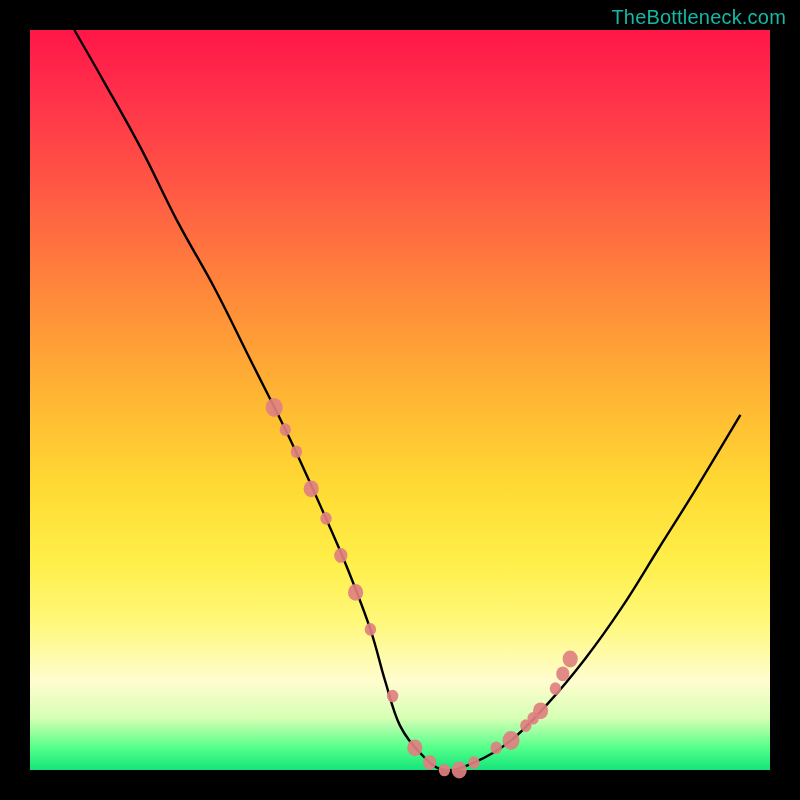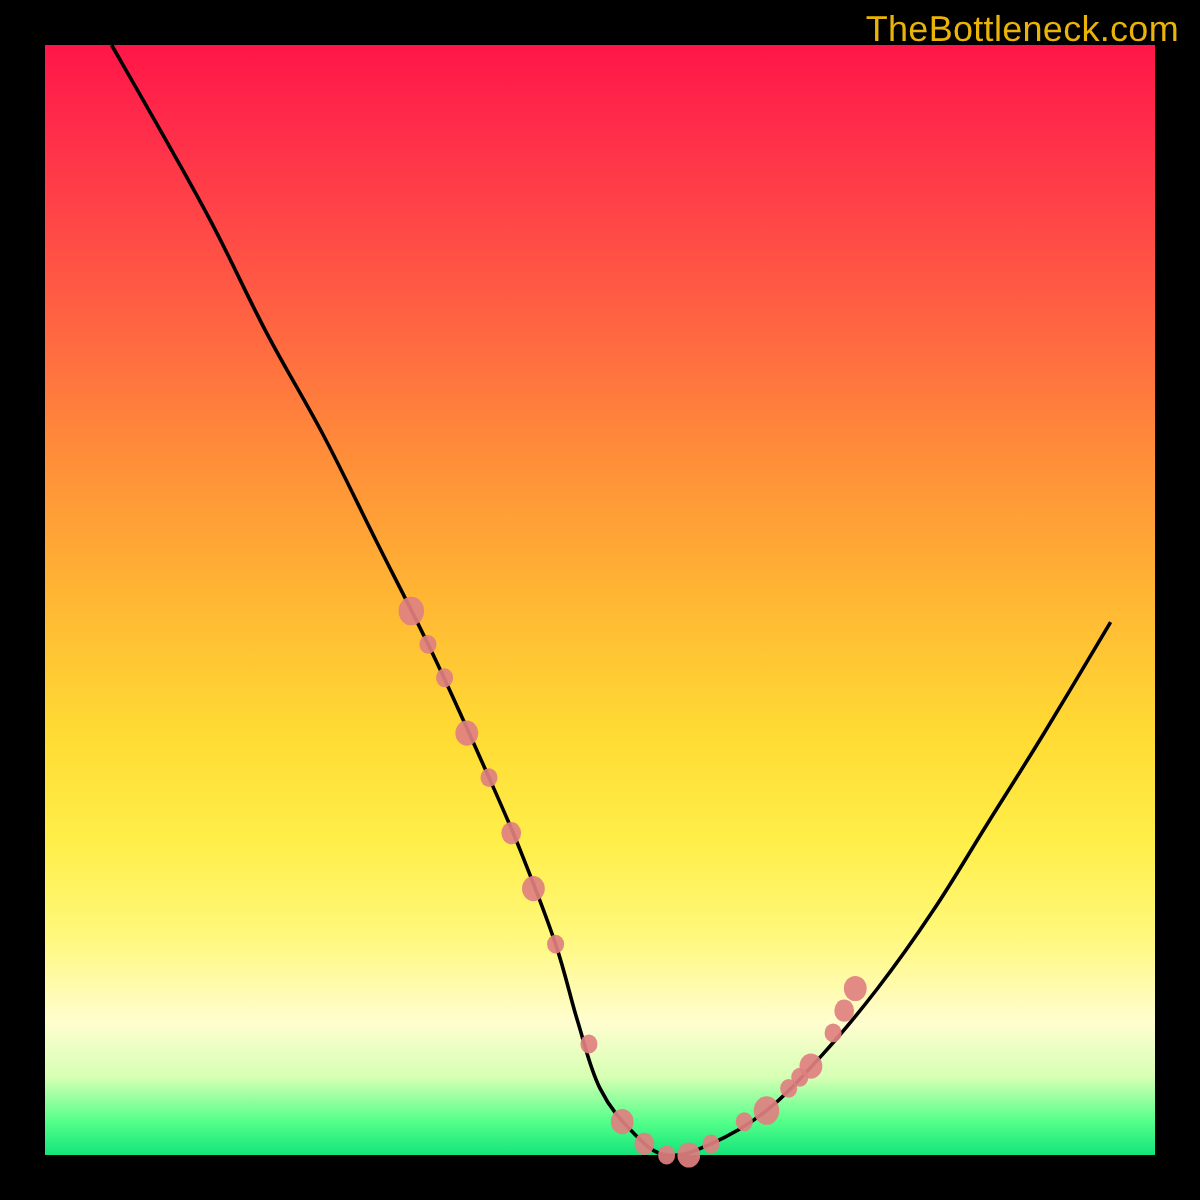--- a/index.html
+++ b/index.html
@@ -36,22 +36,22 @@
       #fffdcf 88%,
       #d6ffb4 93%,
       #54ff8a 97%,
       #14e47a 100%
     );
   }
   .watermark {
     position: absolute;
     top: 6px;
     right: 14px;
-    color: #eab308;
-    font-size: 24px;
+    color: #14b8a6;
+    font-size: 20px;
     letter-spacing: 0.2px;
     user-select: none;
   }
   svg.curve {
     position: absolute;
     inset: 0;
     width: 740px;
     height: 740px;
     overflow: visible;
   }

